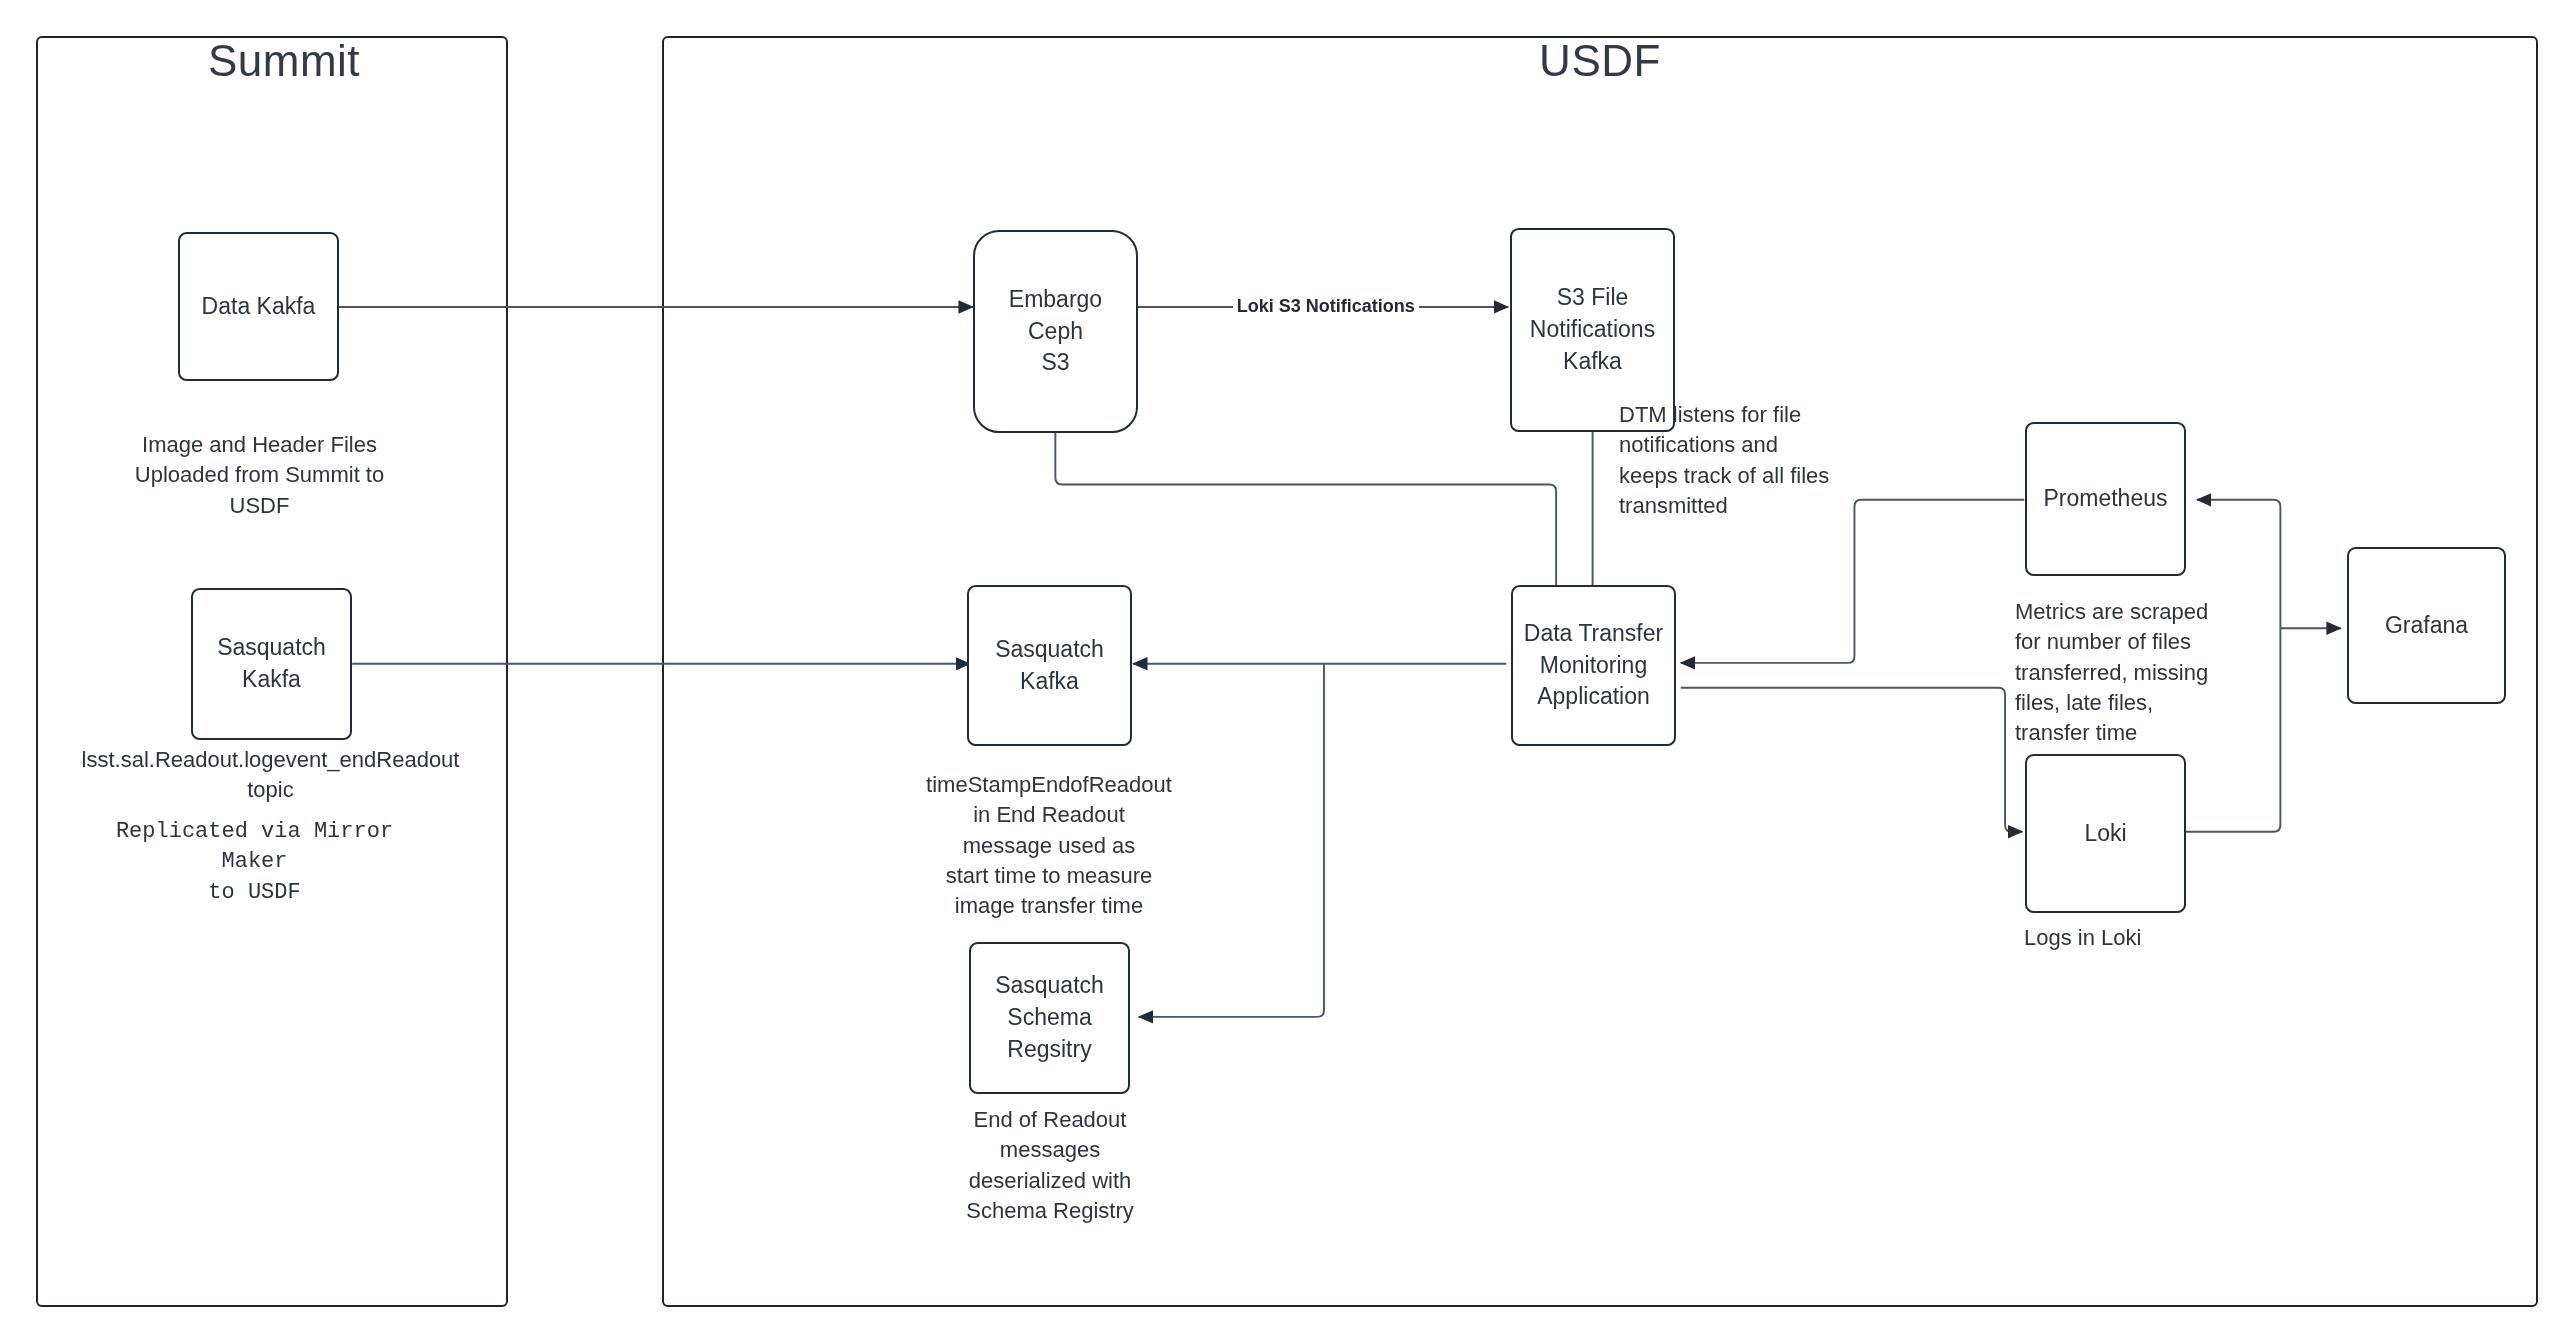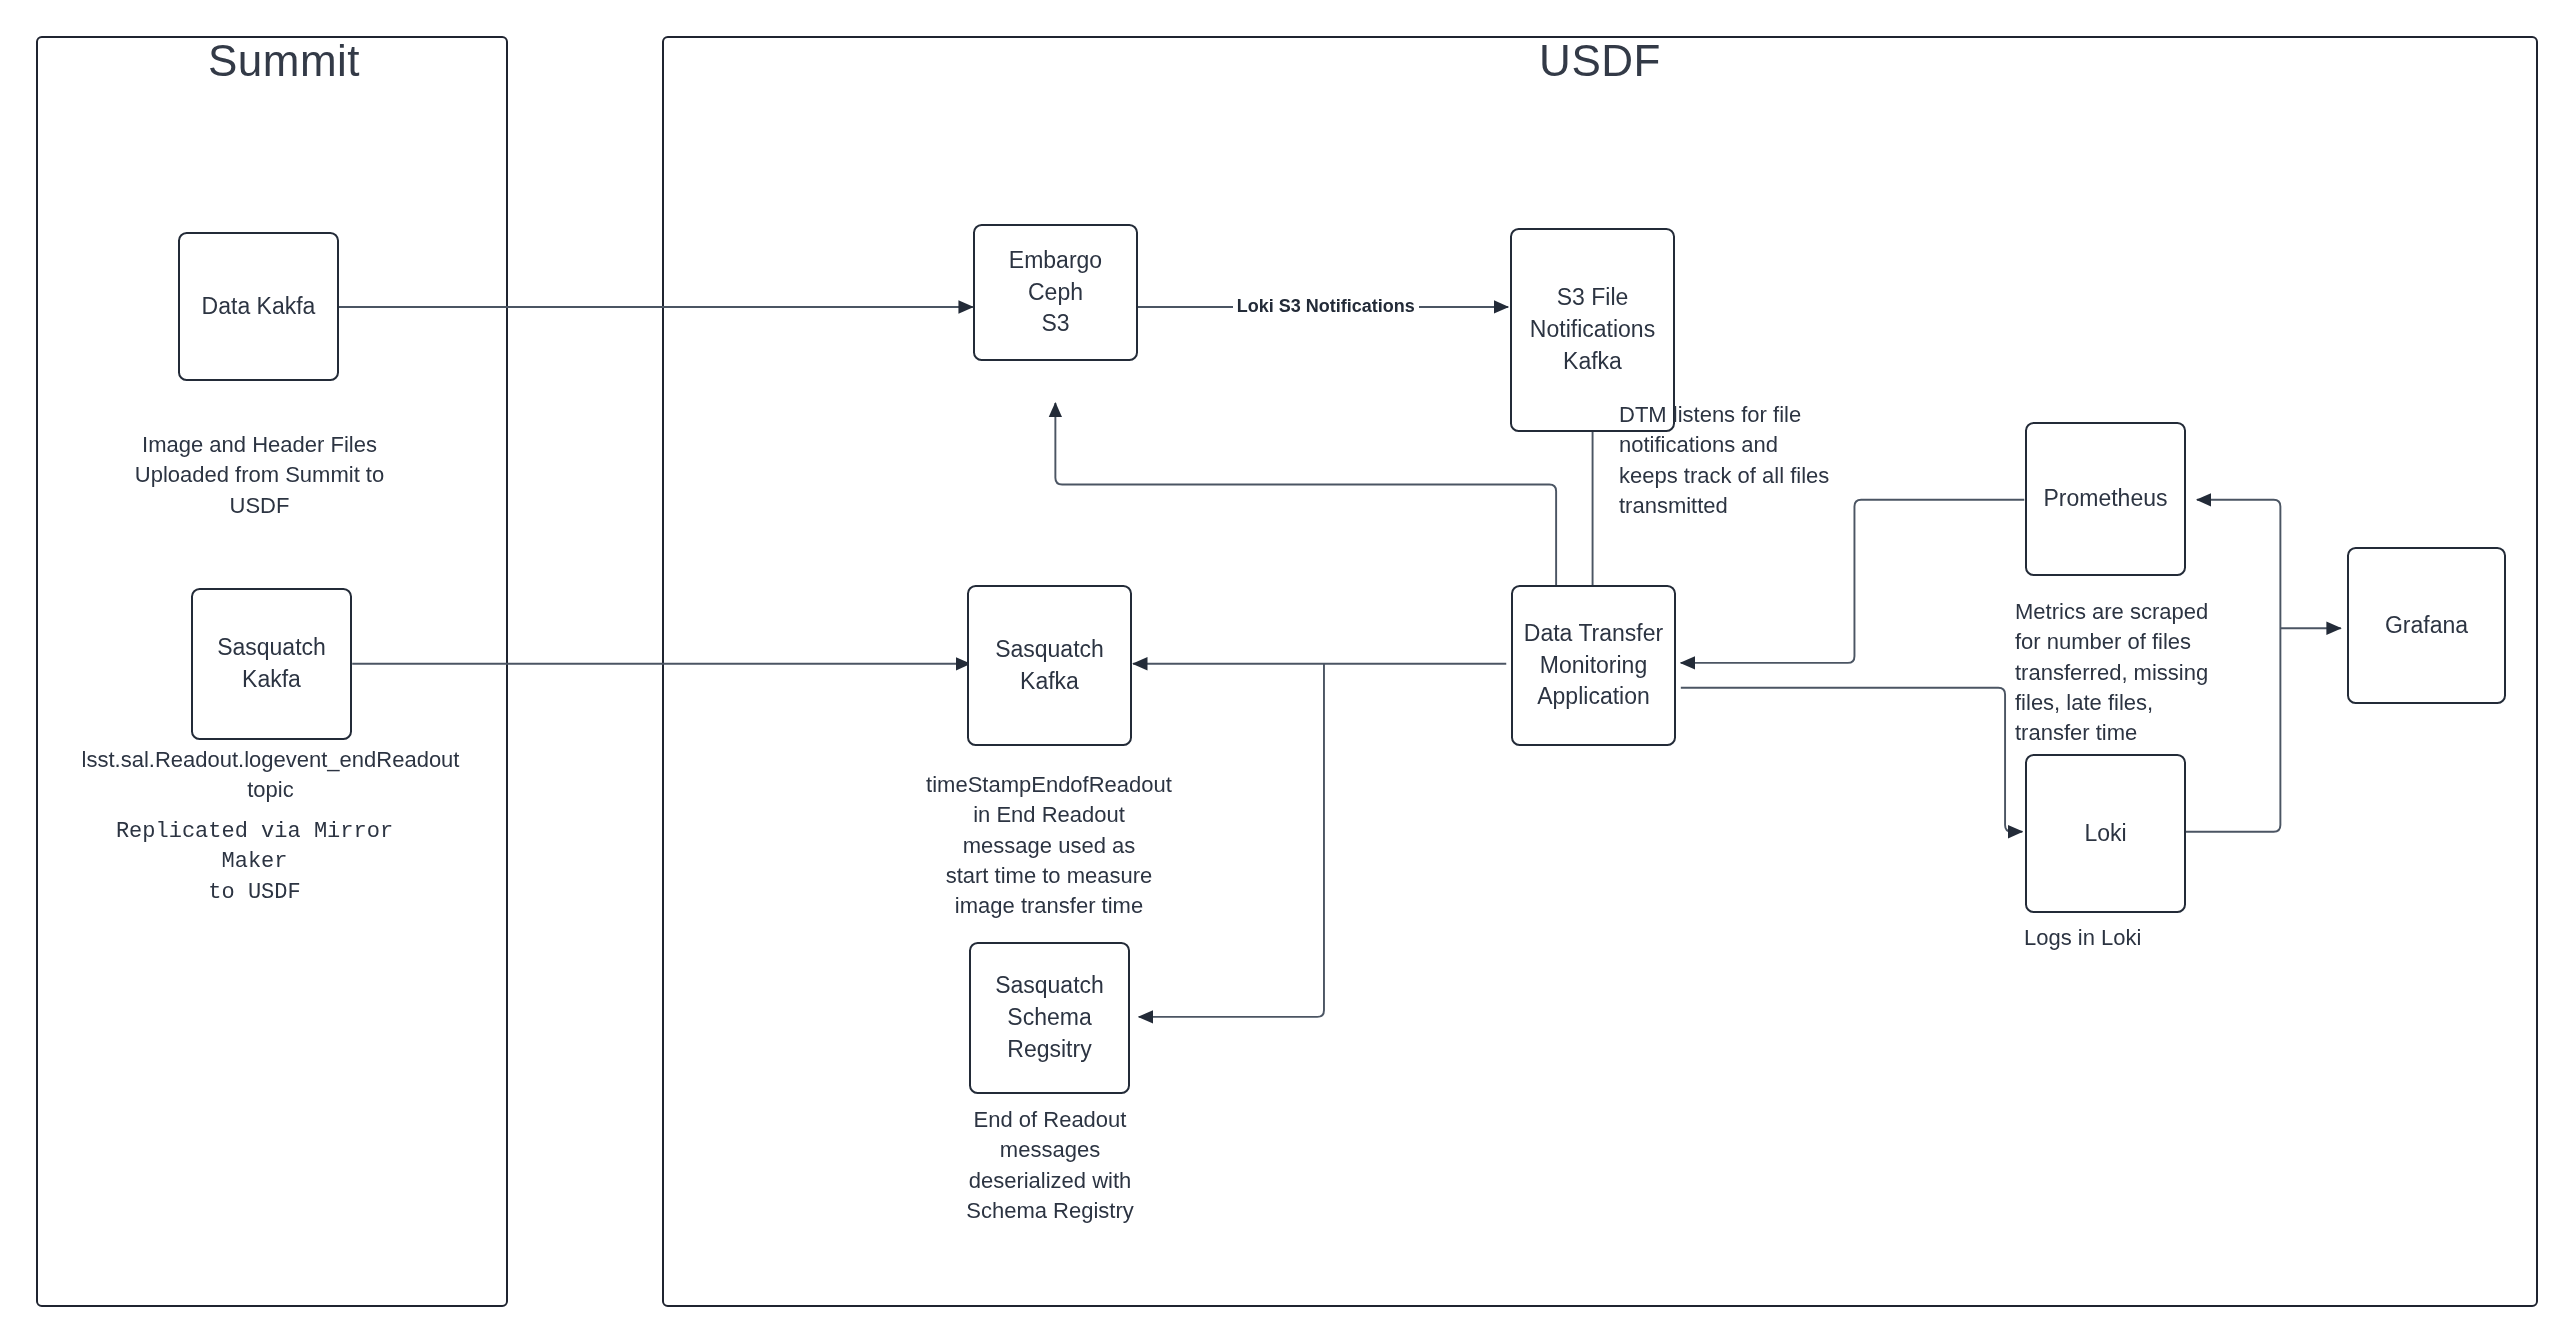--- a/index.html
+++ b/index.html
@@ -118,21 +118,21 @@
 
       <path d="M 2377 655 L 2440 655" marker-end="url(#ah-dark)"></path>
     </g>
   </svg>
 
   <div class="node" style="left:178px; top:232px; width:161px; height:149px;">Data Kakfa</div>
 
   <div class="node" style="left:191px; top:588px; width:161px; height:152px; white-space:pre-line;">Sasquatch
 Kakfa</div>
 
-  <div class="node" style="left:973px; top:224px; width:165px; height:137px; white-space:pre-line;">Embargo Ceph
+  <div class="node" style="left:973px; top:230px; width:165px; height:203px; white-space:pre-line;border-radius:26px;">Embargo Ceph
 S3</div>
 
   <div class="node" style="left:1510px; top:228px; width:165px; height:204px; white-space:pre-line;">S3 File
 Notifications
 Kafka</div>
 
   <div class="node" style="left:967px; top:585px; width:165px; height:161px; white-space:pre-line;">Sasquatch
 Kafka</div>
 
   <div class="node" style="left:1511px; top:585px; width:165px; height:161px; white-space:pre-line;">Data Transfer

